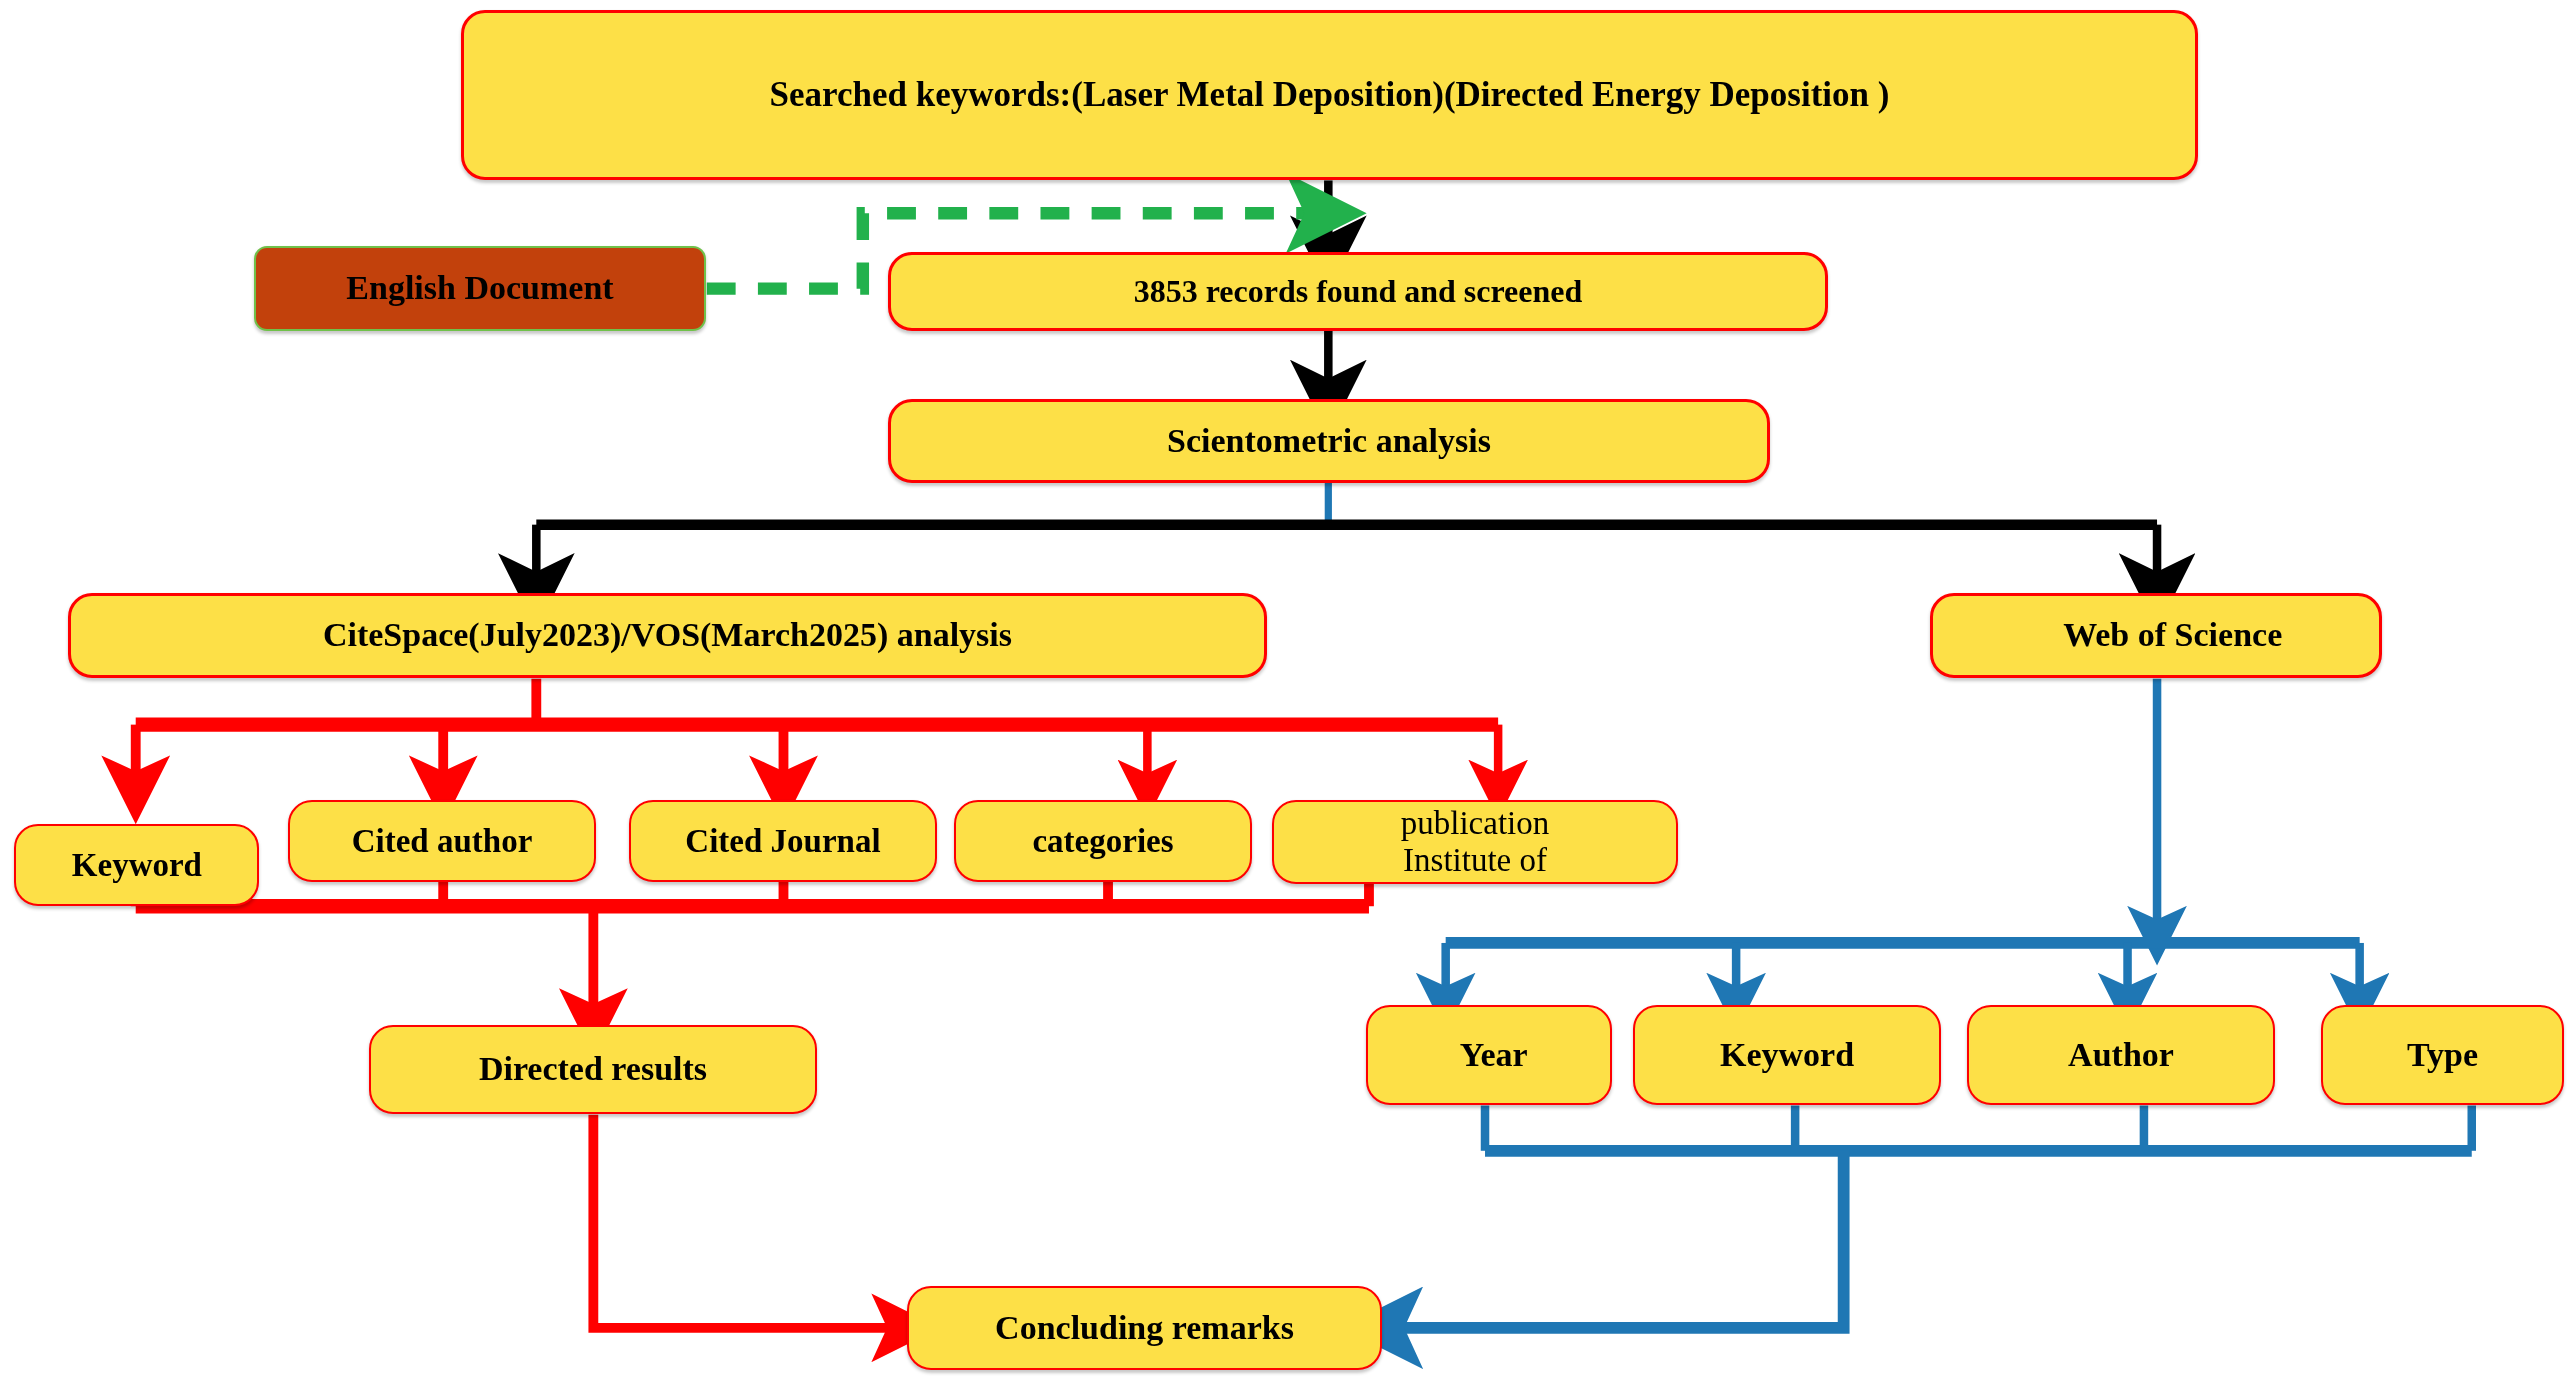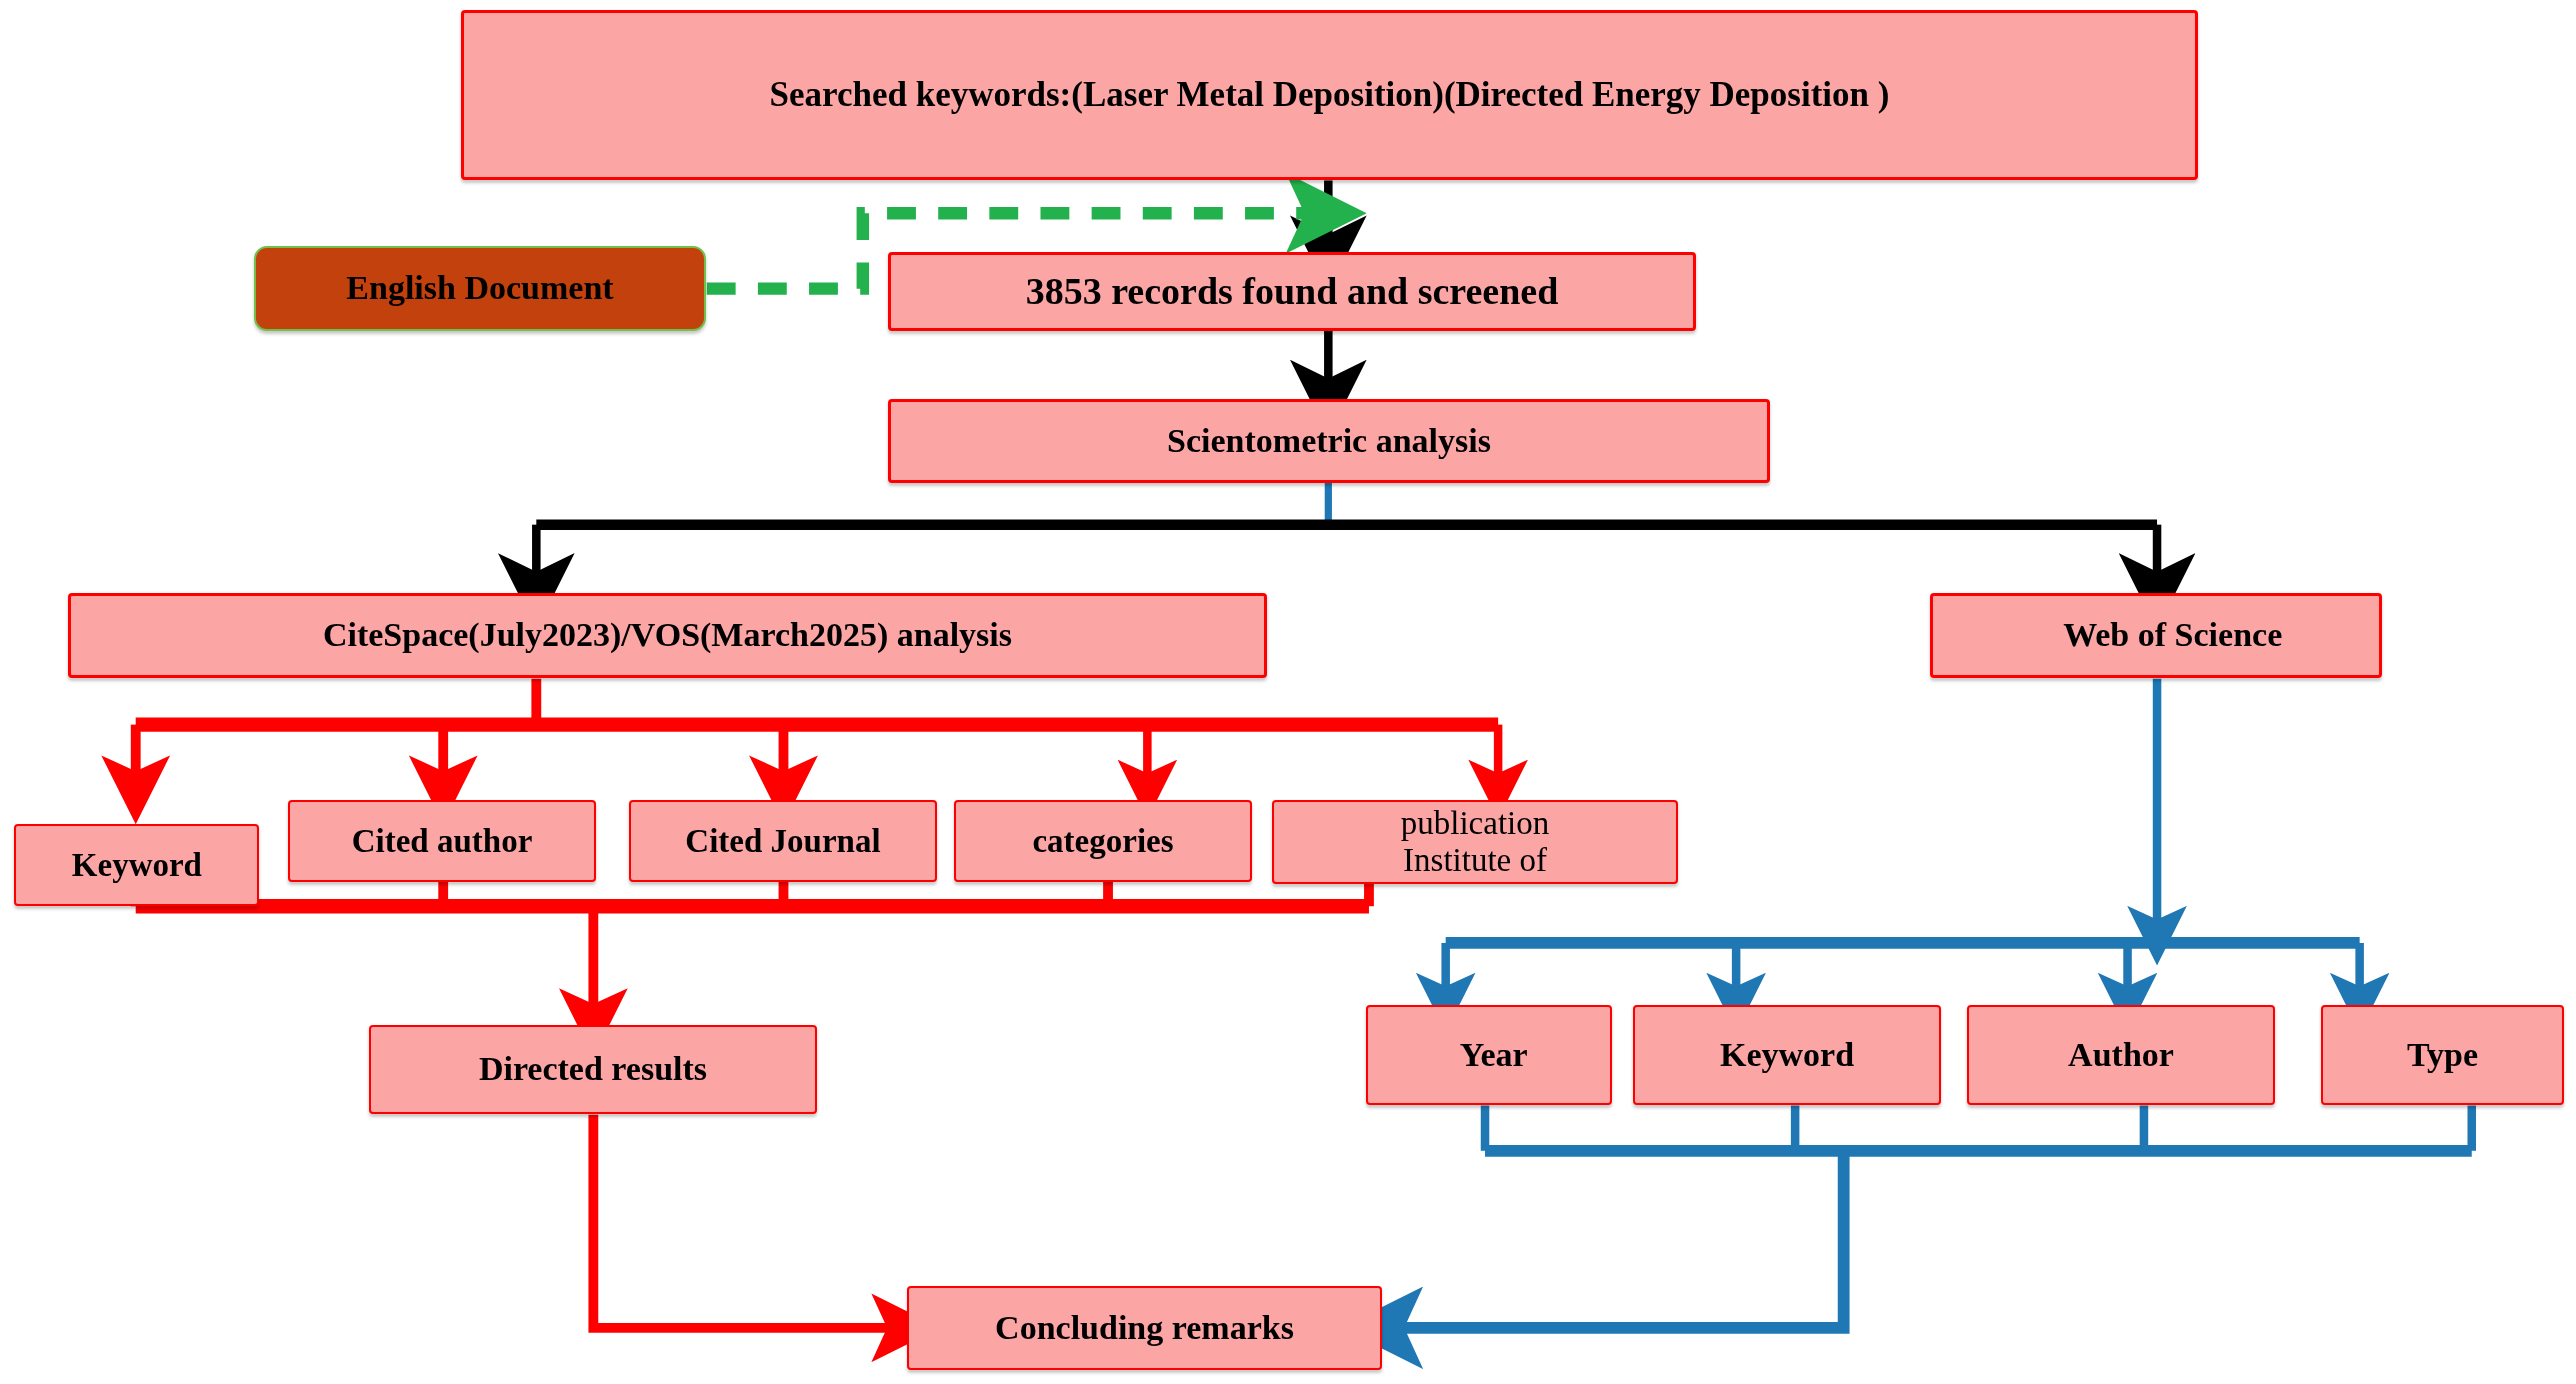--- a/index.html
+++ b/index.html
@@ -21,23 +21,23 @@
     width: 2576px;
     height: 1385px;
   }
   .node {
     position: absolute;
     box-sizing: border-box;
     display: flex;
     align-items: center;
     justify-content: center;
     text-align: center;
-    background: #fca5a5;
+    background: #fde047;
     border: 3.3px solid #ff0000;
-    border-radius: 4px;
+    border-radius: 24px;
     color: #000000;
     font-weight: bold;
     line-height: 1.12;
     padding: 1.3px 6.6px;
     box-shadow: 0 2.6px 3.3px rgba(0,0,0,0.22);
   }
   .node.green {
     background: #c2410c;
     border-color: #70c14a;
     border-width: 2.6px;
@@ -118,21 +118,21 @@
   </svg>
 
   <div class="node" style="left:461px; top:9.8px; width:1737px; height:170px; font-size:35px;">
     <span>Searched keywords:(Laser Metal Deposition)(Directed Energy Deposition )</span>
   </div>
 
   <div class="node green" style="left:254px; top:246px; width:452px; height:85px; font-size:34px;">
     <span>English Document</span>
   </div>
 
-  <div class="node" style="left:888px; top:252px; width:808px; height:79px; font-size:38px;">
+  <div class="node" style="left:888px; top:252px; width:940px; height:79px; font-size:32px;">
     <span>3853 records found and screened</span>
   </div>
 
   <div class="node" style="left:888px; top:399px; width:882px; height:84px; font-size:34px;">
     <span>Scientometric analysis</span>
   </div>
 
   <div class="node" style="left:68px; top:593px; width:1199px; height:85px; font-size:34px;">
     <span>CiteSpace(July2023)/VOS(March2025)  analysis</span>
   </div>

